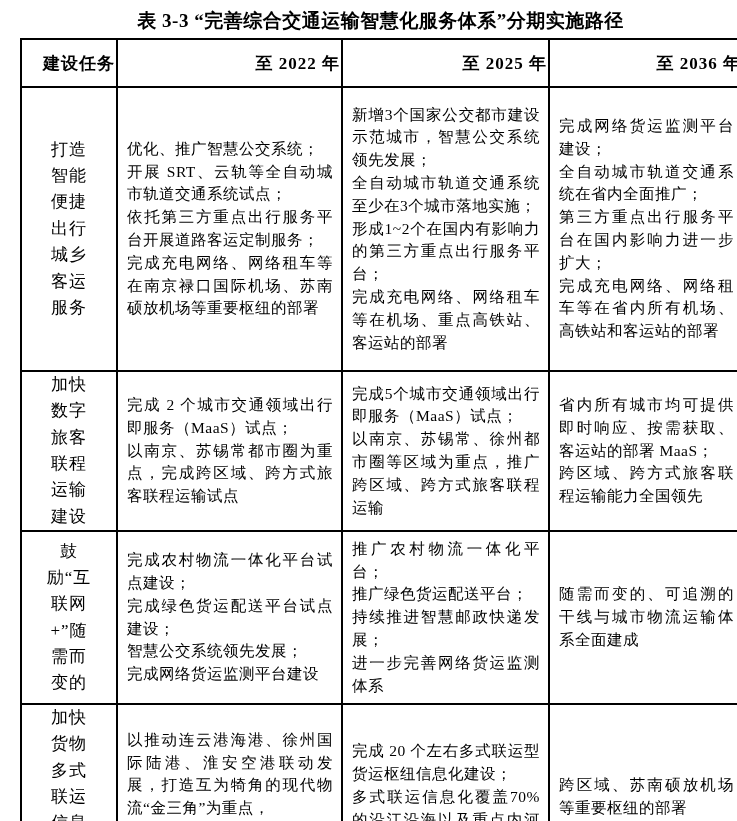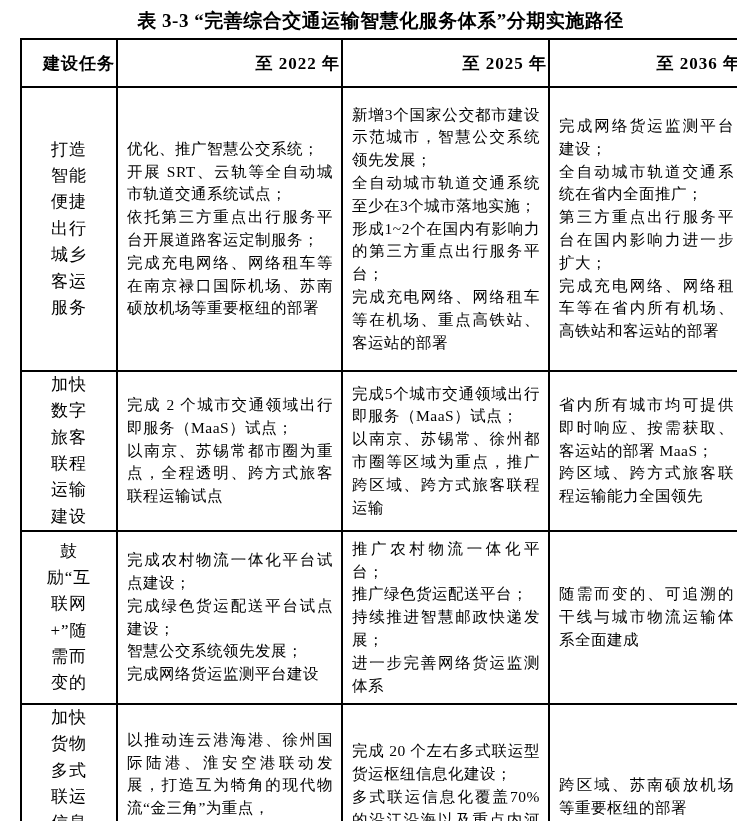--- a/index.html
+++ b/index.html
@@ -112,21 +112,21 @@
             <div class="para">完成网络货运监测平台建设；</div>
             <div class="para">全自动城市轨道交通系统在省内全面推广；</div>
             <div class="para">第三方重点出行服务平台在国内影响力进一步扩大；</div>
             <div class="para">完成充电网络、网络租车等在省内所有机场、高铁站和客运站的部署</div>
           </td>
       </tr>
       <tr class="r2">
         <td class="task">加快数字旅客联程运输建设</td>
         <td class="content">
             <div class="para">完成 2 个城市交通领域出行即服务（MaaS）试点；</div>
-            <div class="para">以南京、苏锡常都市圈为重点，全程透明、跨方式旅客联程运输试点</div>
+            <div class="para">以南京、苏锡常都市圈为重点，完成跨区域、跨方式旅客联程运输试点</div>
           </td>
         <td class="content">
             <div class="para">完成5个城市交通领域出行即服务（MaaS）试点；</div>
             <div class="para">以南京、苏锡常、徐州都市圈等区域为重点，推广跨区域、跨方式旅客联程运输</div>
           </td>
         <td class="content">
             <div class="para">省内所有城市均可提供即时响应、按需获取、客运站的部署 MaaS；</div>
             <div class="para">跨区域、跨方式旅客联程运输能力全国领先</div>
           </td>
       </tr>

